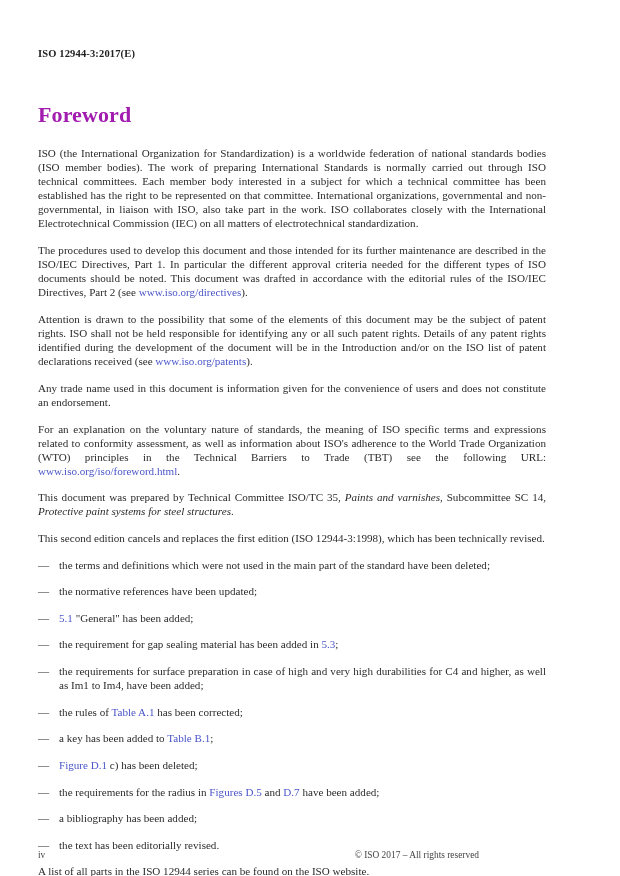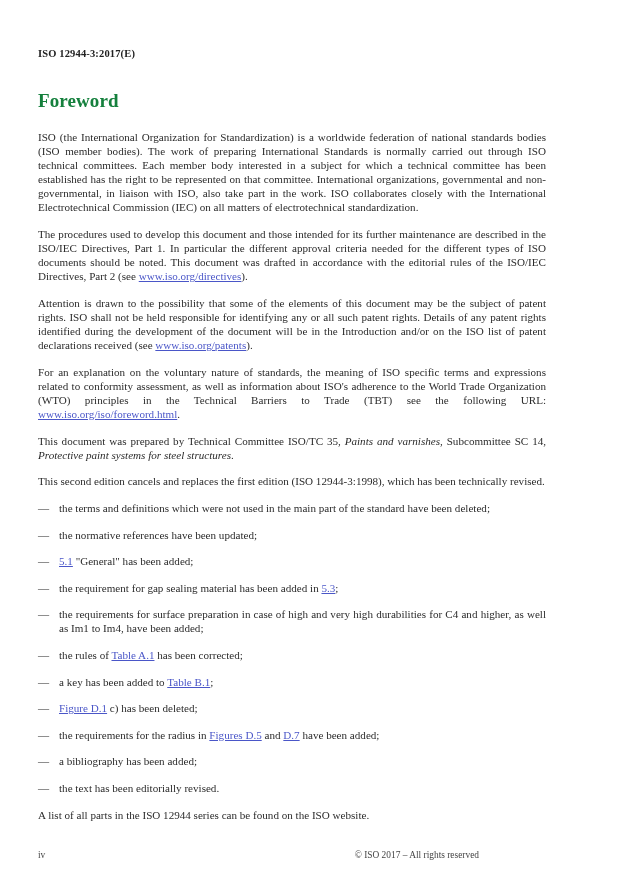--- a/index.html
+++ b/index.html
@@ -39,26 +39,26 @@
 
   
   .content {
     position: absolute;
     left: 38px;
     top: 78px;
     width: 508px;
   }
 
   h1.section-title {
-    font-size: 19px;
+    font-size: 22px;
     font-weight: bold;
-    margin: 0 0 18px 0;
+    margin: 12px 0 18px 0;
     padding: 0;
     letter-spacing: 0.1px;
-    color: #15803d;
+    color: #a21caf;
   }
 
   p.body-para {
     margin: 0 0 12.5px 0;
     padding: 0;
     font-size: 11.1px;
     line-height: 14.1px;
     text-align: justify;
     text-justify: inter-word;
     color: #2b2b2b;
@@ -83,21 +83,20 @@
     top: 0;
     width: 15px;
     color: #2b2b2b;
   }
   .dash-item .dash-text { display: block; }
 
   
   a.doc-link,
   span.doc-link {
     color: #4a56c8;
-    text-decoration: underline;
     text-underline-offset: 1px;
     cursor: pointer;
   }
 
   em.title-italic {
     font-style: italic;
   }
 
   
   .footer {
@@ -132,20 +131,21 @@
   <div class="content">
 
     <h1 class="section-title">Foreword</h1>
 
     <p class="body-para">ISO (the International Organization for Standardization) is a worldwide federation of national standards bodies (ISO member bodies). The work of preparing International Standards is normally carried out through ISO technical committees. Each member body interested in a subject for which a technical committee has been established has the right to be represented on that committee. International organizations, governmental and non-governmental, in liaison with ISO, also take part in the work. ISO collaborates closely with the International Electrotechnical Commission (IEC) on all matters of electrotechnical standardization.</p>
 
     <p class="body-para"><span>The procedures used to develop this document and those intended for its further maintenance are described in the ISO/IEC Directives, Part 1. In particular the different approval criteria needed for the different types of ISO documents should be noted. This document was drafted in accordance with the editorial rules of the ISO/IEC Directives, Part 2 (see </span><span class="doc-link">www.iso.org/directives</span><span>).</span></p>
 
     <p class="body-para"><span>Attention is drawn to the possibility that some of the elements of this document may be the subject of patent rights. ISO shall not be held responsible for identifying any or all such patent rights. Details of any patent rights identified during the development of the document will be in the Introduction and/or on the ISO list of patent declarations received (see </span><span class="doc-link">www.iso.org/patents</span><span>).</span></p>
 
+    <p class="body-para">Any trade name used in this document is information given for the convenience of users and does not constitute an endorsement.</p>
 
     <p class="body-para"><span>For an explanation on the voluntary nature of standards, the meaning of ISO specific terms and expressions related to conformity assessment, as well as information about ISO's adherence to the World Trade Organization (WTO) principles in the Technical Barriers to Trade (TBT) see the following URL: </span><span class="doc-link">www.iso.org/iso/foreword.html</span><span>.</span></p>
 
     <p class="body-para"><span>This document was prepared by Technical Committee ISO/TC 35, </span><em class="title-italic">Paints and varnishes</em><span>, Subcommittee SC 14, </span><em class="title-italic">Protective paint systems for steel structures</em><span>.</span></p>
 
     <p class="body-para">This second edition cancels and replaces the first edition (ISO 12944-3:1998), which has been technically revised.</p>
 
 
     <div class="dash-list">
 

